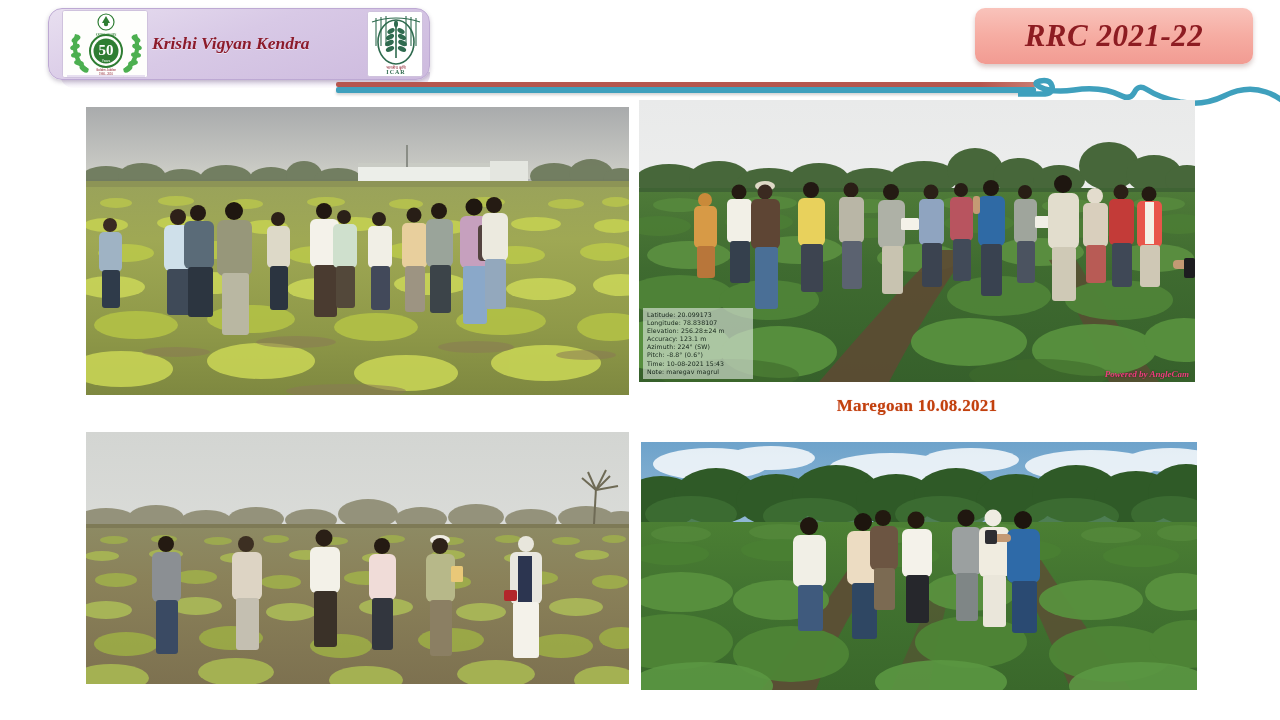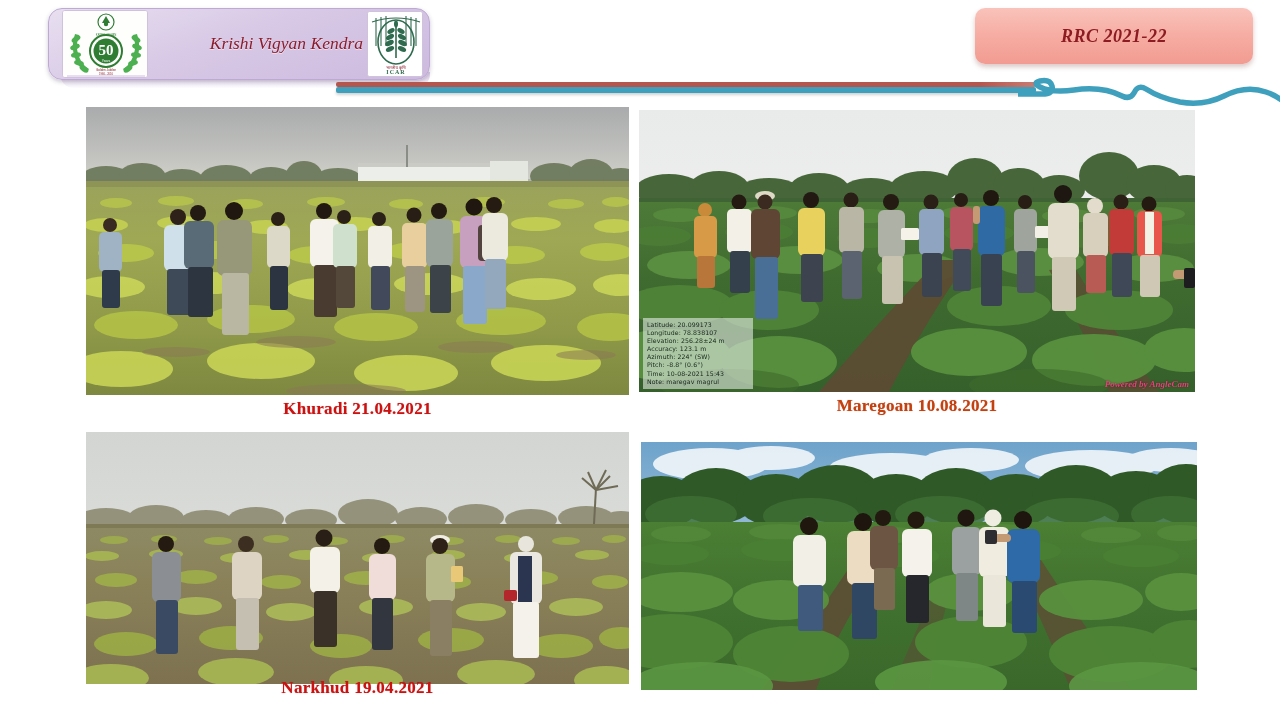--- a/index.html
+++ b/index.html
@@ -55,24 +55,24 @@
     margin-left: 13px;
     flex: 0 0 auto;
     background: #fdfdfb;
     border: 1px solid #cfc2dd;
     border-radius: 3px;
     position: relative;
     overflow: hidden;
   }
   .kvk-title {
     flex: 1 1 auto;
-    text-align: right;
+    text-align: left;
     font-family: "Liberation Serif", serif;
     font-style: italic;
-    font-weight: normal;
+    font-weight: bold;
     font-size: 17.5px;
     line-height: 1.25;
     color: #8c1b2b;
     padding: 0 4px;
     text-shadow: 0 1px 0 rgba(255,255,255,0.5);
   }
   .icar-logo {
     width: 56px; height: 66px;
     margin-right: 6px;
     flex: 0 0 auto;
@@ -114,21 +114,21 @@
     background: linear-gradient(180deg, #f9c3bb 0%, #f6ada3 48%, #f29b92 100%);
     box-shadow: 0 3px 5px rgba(120,60,55,0.28);
     display: flex;
     align-items: center;
     justify-content: center;
   }
   .rrc-text {
     font-family: "Liberation Serif", serif;
     font-style: italic;
     font-weight: bold;
-    font-size: 18px;
+    font-size: 31px;
     color: #8d1c22;
     letter-spacing: 0.5px;
     white-space: nowrap;
   }
 
   
   .divider-red {
     position: absolute;
     left: 336px; top: 82px;
     width: 700px; height: 5px;
@@ -168,21 +168,21 @@
     color: #cc1111;
     letter-spacing: 0.3px;
     white-space: nowrap;
     text-shadow: 0 0 1px rgba(180,0,0,0.4);
   }
   .caption.dark { color: #c2410c; }
 
   
   #cell-khuradi  { left: 86px;  top: 107px; width: 543px; height: 288px; }
   #cap-khuradi   { left: 86px;  top: 399px; width: 543px; }
-  #cell-maregoan { left: 639px; top: 110px; width: 556px; height: 282px; border-radius: 19px; }
+  #cell-maregoan { left: 639px; top: 100px; width: 556px; height: 282px; border-radius: 19px; }
   #cap-maregoan  { left: 639px; top: 396px; width: 556px; }
   #cell-narkhud  { left: 86px;  top: 432px; width: 543px; height: 252px; }
   #cap-narkhud   { left: 86px;  top: 678px; width: 543px; }
   #cell-nidha    { left: 641px; top: 442px; width: 556px; height: 248px; }
   #cap-nidha     { left: 641px; top: 685px; width: 556px; }
 
   
   .gps-overlay {
     position: absolute;
     left: 4px; bottom: 3px;
@@ -490,21 +490,20 @@
 
           <g>
               <circle cx="408" cy="98" r="8" fill="#251b13"></circle>
              <rect x="396" y="106" width="26" height="48" rx="6" fill="#eceadf"></rect>
              <rect x="399" y="152" width="21" height="50" rx="3" fill="#93a8bd"></rect>
             </g>
         </g>
       </svg>
     </div>
   </div>
-  <div class="caption" id="cap-khuradi">Khuradi   21.04.2021</div>
 
   <div class="photo-cell" id="cell-maregoan">
     <div class="photo-frame">
       <svg viewBox="0 0 556 282" width="556" height="282" preserveAspectRatio="none">
         <defs>
           <linearGradient id="m-sky" x1="0" y1="0" x2="0" y2="1">
             <stop offset="0%" stop-color="#e9eaea"></stop>
             <stop offset="100%" stop-color="#f3f4f2"></stop>
           </linearGradient>
           <linearGradient id="m-field" x1="0" y1="0" x2="0" y2="1">
@@ -828,21 +827,20 @@
               <circle cx="440" cy="112" r="8" fill="#e8e6dc"></circle>
              <rect x="424" y="120" width="32" height="52" rx="6" fill="#e9e7df"></rect>
              <rect x="432" y="124" width="14" height="48" fill="#2c3550"></rect>
              <rect x="427" y="170" width="26" height="56" rx="3" fill="#f4f2ea"></rect>
              <rect x="418" y="158" width="13" height="11" rx="2" fill="#b3262b"></rect>
             </g>
         </g>
       </svg>
     </div>
   </div>
-  <div class="caption" id="cap-narkhud">Narkhud   19.04.2021</div>
 
   <div class="photo-cell" id="cell-nidha">
     <div class="photo-frame">
       <svg viewBox="0 0 556 248" width="556" height="248" preserveAspectRatio="none">
         <defs>
           <linearGradient id="d-sky" x1="0" y1="0" x2="0" y2="1">
             <stop offset="0%" stop-color="#6ea3cb"></stop>
             <stop offset="55%" stop-color="#a9c6dc"></stop>
             <stop offset="100%" stop-color="#d8e4e8"></stop>
           </linearGradient>

